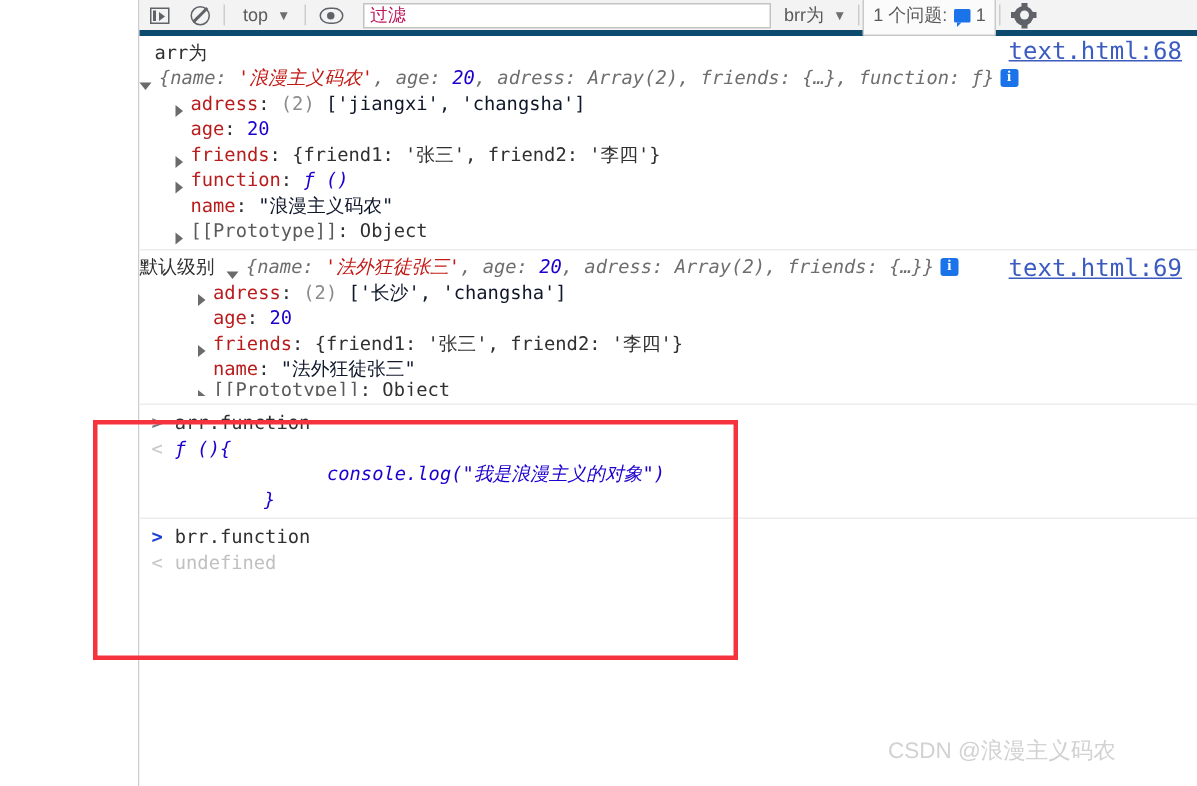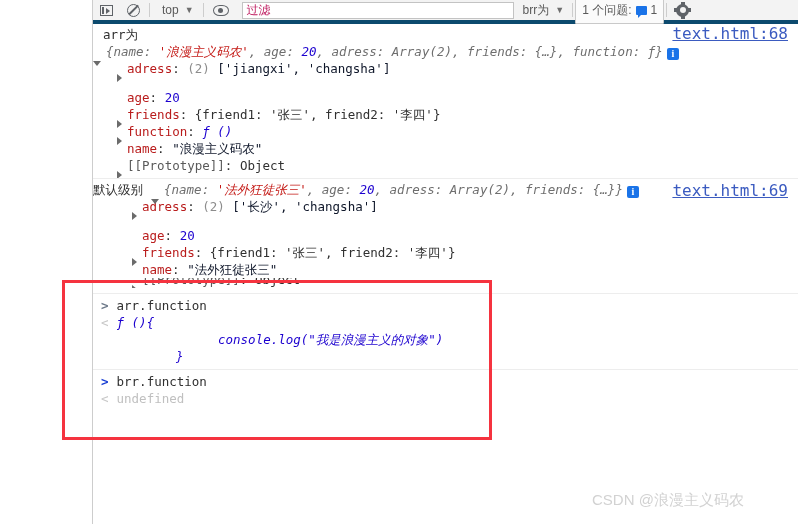--- a/index.html
+++ b/index.html
@@ -108,41 +108,41 @@
     box-sizing: border-box;
   }
   .left-rail {
     position: absolute; left: 0; top: 0; width: 93px; height: 524px;
     background: #ffffff; border-right: 1px solid #cdcdcd; box-sizing: border-box;
   }
 
   .msg { position: relative; padding: 1px 0 1px 0; }
   .msg-sep { border-top: 1px solid #ededed; }
 
-  .row { display: flex; align-items: flex-end; line-height: 17px; white-space: pre; }
+  .row { display: flex; align-items: center; line-height: 17px; white-space: pre; }
   .indent-1 { padding-left: 24px; }
   .indent-2 { padding-left: 39px; }
 
   .tri {
     display:inline-block; width: 0; height: 0; margin-right: 5px; flex: none;
     border-left: 5px solid #6b6b6b; border-top: 4px solid transparent; border-bottom: 4px solid transparent;
     position: relative; top: 5px;
   }
   .tri.open {
     border-left: 4px solid transparent; border-right: 4px solid transparent;
     border-top: 5px solid #6b6b6b; border-bottom: 0;
     top: 6px;
   }
   .tri.hidden { visibility: hidden; }
 
   .lbl-name { color: #303030; }
   .k-prop { color: #b91c1c; }
   .k-proto { color: #5a5a5a; }
   .v-str { color: #0f172a; }
-  .v-num { color: #1c00cf; margin-top: 12px; }
+  .v-num { color: #1c00cf; }
   .v-plain { color: #303030; }
   .preview { color: #6e6e6e; font-style: italic; }
   .preview .v-str { color: #c41a16; font-style: italic; margin-top: 20px; }
   .preview .v-num { color: #1c00cf; font-style: italic; }
   .fn-ital { font-style: italic; color: #1c00cf; }
   .paren-grey { color: #8c8c8c; }
 
   .info-badge {
     display:inline-block; width: 12px; height: 12px; background: #1a73e8;
     border-radius: 2px; color: #fff; font-family: "Liberation Serif", serif;

